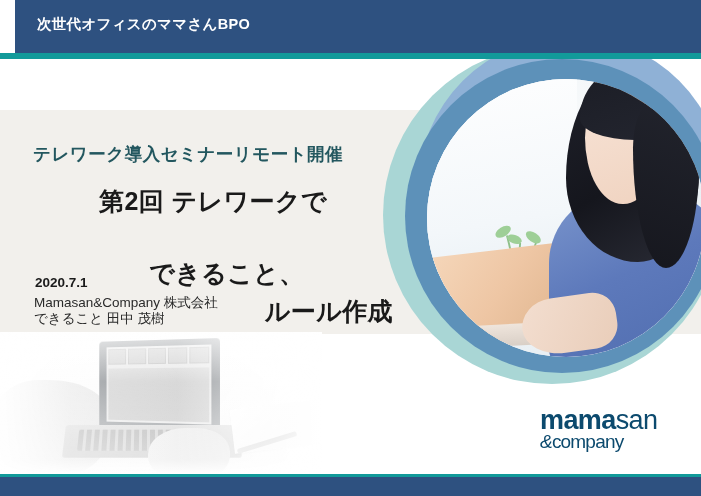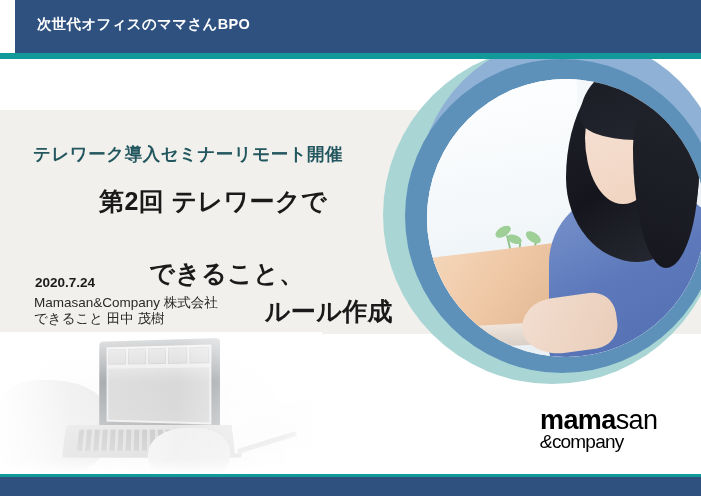--- a/index.html
+++ b/index.html
@@ -359,21 +359,21 @@
     color: #2a2a2a;
     white-space: nowrap;
   }
 
   
   .logo {
     position: absolute;
     left: 540px;
     top: 408px;
     z-index: 25;
-    color: #000000;
+    color: #0c4a6e;
     line-height: 0.94;
     white-space: nowrap;
   }
   .logo-row1 { font-size: 27px; letter-spacing: -0.6px; }
   .logo-row2 { font-size: 19px; letter-spacing: -0.8px; }
   .logo-b { font-weight: bold; }
   .logo-n { font-weight: normal; }
   .logo-amp { font-weight: normal; font-style: italic; }
 
   
@@ -482,21 +482,21 @@
   </div>
   <div class="header-rule"></div>
 
   <div class="text-block">
     <div class="subtitle">テレワーク導入セミナーリモート開催</div>
     <div class="main-title">
       <span class="l1">第2回 テレワークで</span>
       <span class="l2">できること、</span>
       <span class="l3">ルール作成</span>
     </div>
-    <div class="date-line">2020.7.24</div>
+    <div class="date-line">2020.7.1</div>
     <div class="company-line">Mamasan&amp;Company 株式会社</div>
     <div class="person-line">できること 田中 茂樹</div>
   </div>
 
   <div class="logo">
     <div class="logo-row1"><span class="logo-b">mama</span><span class="logo-n">san</span></div>
     <div class="logo-row2"><span class="logo-amp">&amp;</span><span class="logo-n">company</span></div>
   </div>
 
   <div class="footer-rule"></div>

